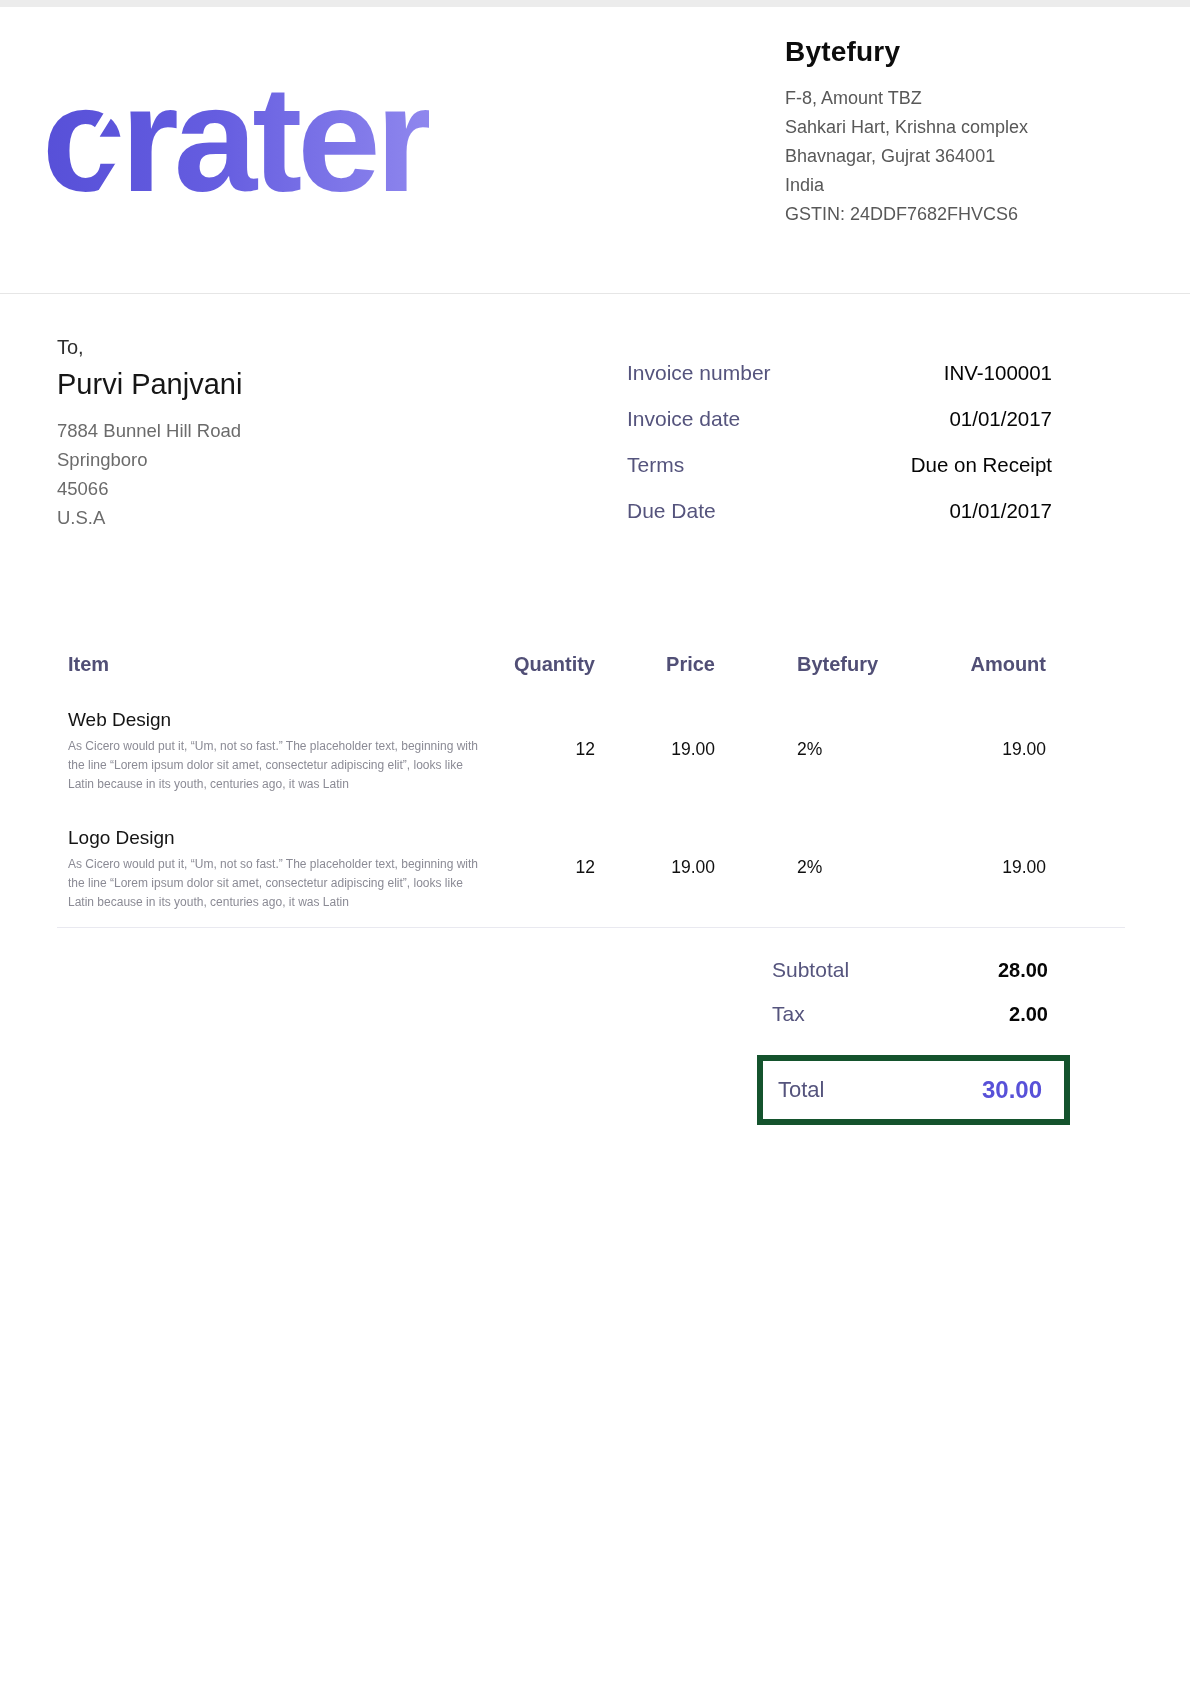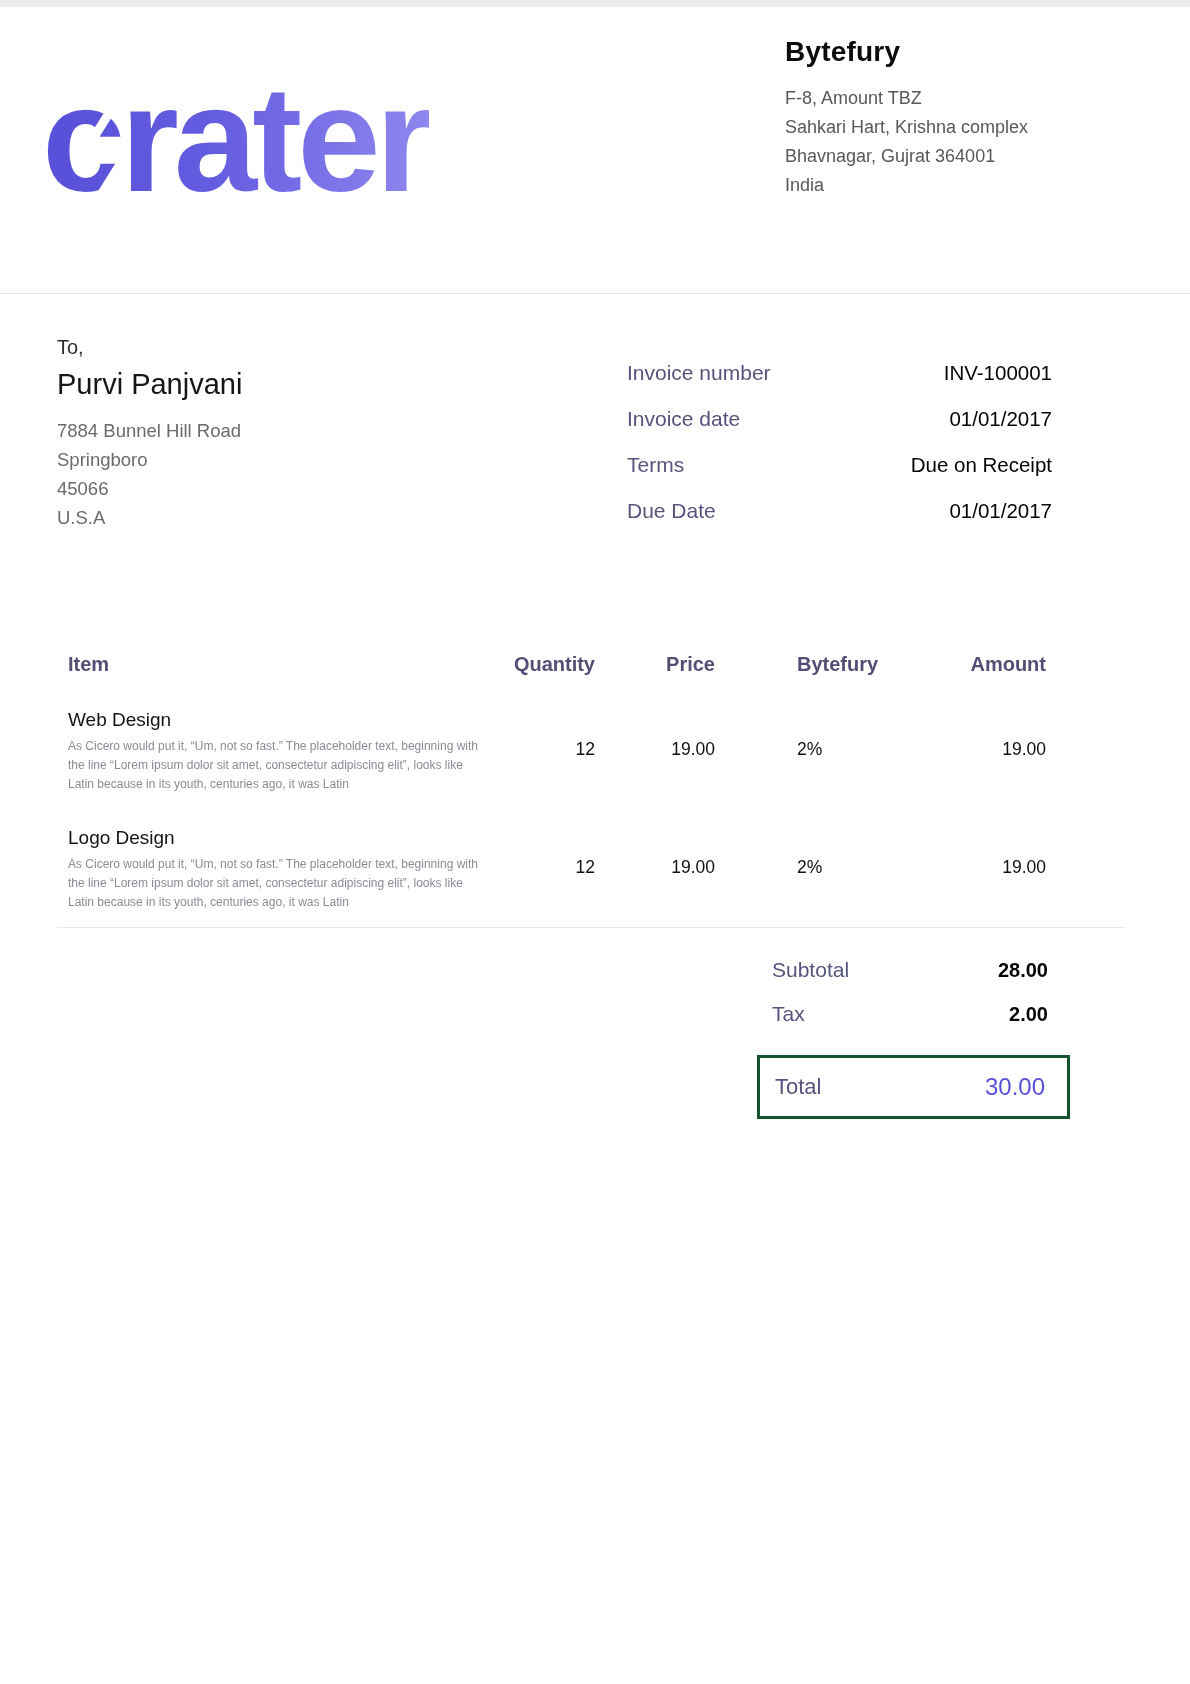--- a/index.html
+++ b/index.html
@@ -51,25 +51,25 @@
   .item-desc{font-size:12px;color:#8b8b95;line-height:19px;max-width:420px;}
   .cell-val{font-size:17.5px;color:#101010;padding-top:30px;}
 
   .table-divider{position:absolute;left:57px;top:927px;width:1068px;height:1px;background:#e9e9f0;}
 
   
   .totals{position:absolute;left:757px;top:955px;width:313px;box-sizing:border-box;}
   .tot-row{display:flex;justify-content:space-between;align-items:baseline;padding:0 22px 0 15px;margin-bottom:14px;}
   .tot-label{font-size:21px;color:#55547d;line-height:30px;}
   .tot-value{font-size:20px;font-weight:600;color:#060606;}
-  .total-box{margin-top:26px;border:3px solid #14532d;background:#ffffff;
+  .total-box{margin-top:26px;border:6px solid #14532d;background:#ffffff;
     display:flex;justify-content:space-between;align-items:center;
     padding:15px 22px 15px 15px;box-sizing:border-box;}
   .total-label{font-size:22px;color:#55547d;}
-  .total-value{font-size:24px;font-weight:400;color:#5851d8;}
+  .total-value{font-size:24px;font-weight:700;color:#5851d8;}
 </style>
 </head>
 <body>
 
 <div class="page">
 
   <div class="top-strip"></div>
 
   <div class="logo-wrap">
     <span class="logo-text">crater</span>
@@ -77,20 +77,21 @@
     <span class="logo-slash slash-2"></span>
   </div>
 
   <div class="company">
     <div class="company-name">Bytefury</div>
     <div class="company-address">
       <div>F-8, Amount TBZ</div>
       <div>Sahkari Hart, Krishna complex</div>
       <div>Bhavnagar, Gujrat 364001</div>
       <div>India</div>
+      <div>GSTIN: 24DDF7682FHVCS6</div>
     </div>
   </div>
 
   <div class="header-divider"></div>
 
   <div class="customer">
     <div class="customer-to">To,</div>
     <div class="customer-name">Purvi Panjvani</div>
     <div class="customer-address">
       <div>7884 Bunnel Hill Road</div>

